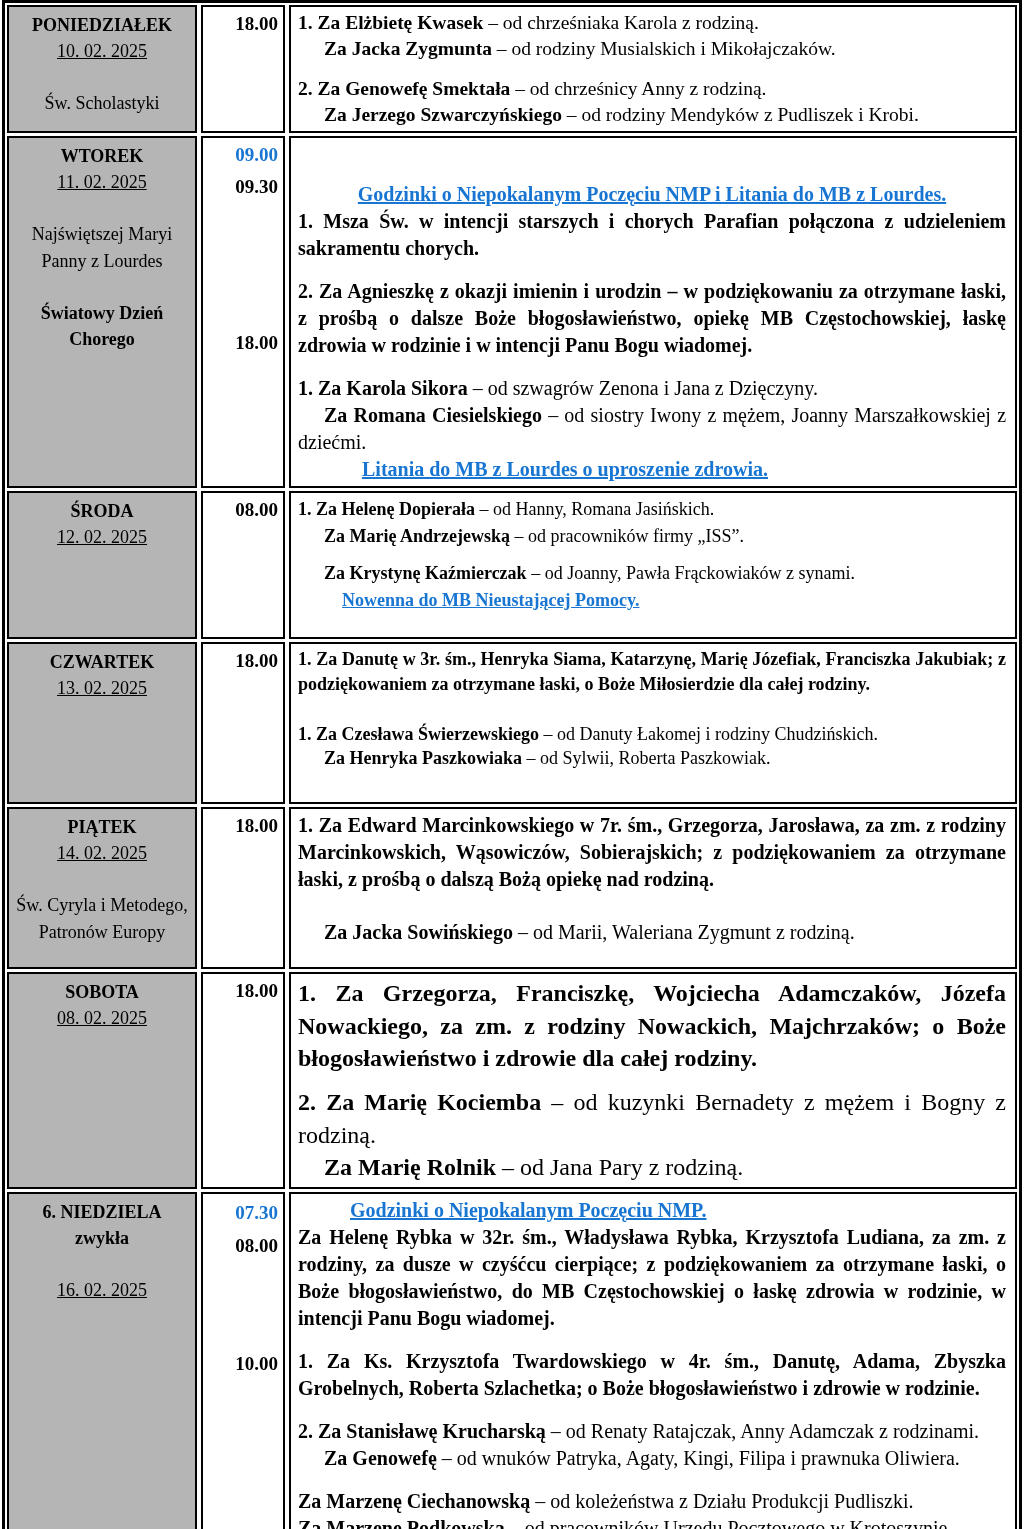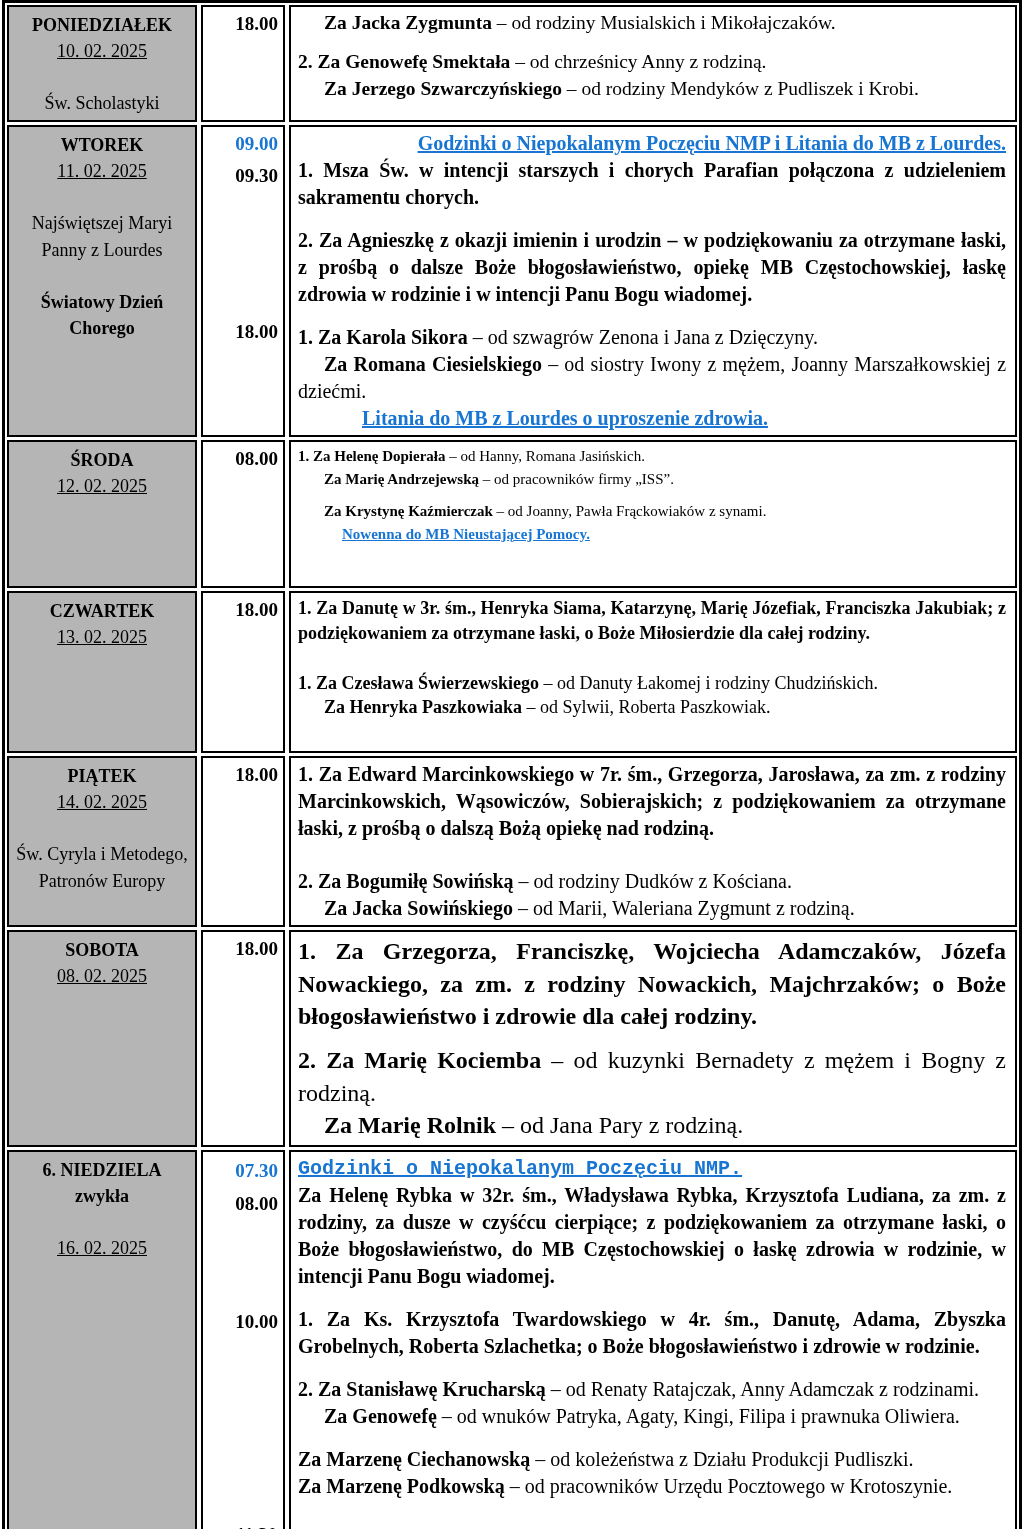--- a/index.html
+++ b/index.html
@@ -43,38 +43,39 @@
     padding:3px 9px 3px 7px;
     line-height:1.35;
   }
   .text.small{line-height:1.5;}
   .para{text-align:justify;}
   .para.indent{text-indent:26px;}
   .linkline{
     color:var(--blue,#1876d2);
     font-weight:bold;text-decoration:underline;
   }
-  .linkline.center{text-align:right;margin-left:0;}
+  .linkline.center{text-align:center;margin-left:0;margin-top:40px;}
   .gap{width:100%;}
   b{font-weight:bold;}
 </style>
 </head>
 <body>
 
 <div class="tbl">
     <div class="trow">
       <div class="cell day">
         <div class="dline b">PONIEDZIAŁEK</div>
         <div class="dline u">10. 02. 2025</div>
         <div class="dline g">Św. Scholastyki</div>
       </div>
       <div class="cell time">
         <div class="tlabel" style="top: 6px;">18.00</div>
       </div>
       <div class="cell text" style="min-height: 117px; font-size: 19.5px;">
+        <div class="para"><b>1. Za Elżbietę Kwasek</b><span> – od chrześniaka Karola z rodziną.</span></div>
         <div class="para indent"><b>Za Jacka Zygmunta</b><span> – od rodziny Musialskich i Mikołajczaków.</span></div>
         <div class="gap" style="height: 13px;"></div>
         <div class="para"><b>2. Za Genowefę Smektała</b><span> – od chrześnicy Anny z rodziną.</span></div>
         <div class="para indent"><b>Za Jerzego Szwarczyńskiego</b><span> – od rodziny Mendyków z Pudliszek i Krobi.</span></div>
       </div>
     </div>
     <div class="trow">
       <div class="cell day">
         <div class="dline b">WTOREK</div>
         <div class="dline u">11. 02. 2025</div>
@@ -98,21 +99,21 @@
       </div>
     </div>
     <div class="trow">
       <div class="cell day">
         <div class="dline b">ŚRODA</div>
         <div class="dline u">12. 02. 2025</div>
       </div>
       <div class="cell time">
         <div class="tlabel" style="top: 6px;">08.00</div>
       </div>
-      <div class="cell text small" style="min-height: 148px; font-size: 15px;">
+      <div class="cell text small" style="min-height: 148px; font-size: 18px;">
         <div class="para"><b>1. Za Helenę Dopierała</b><span> – od Hanny, Romana Jasińskich.</span></div>
         <div class="para indent"><b>Za Marię Andrzejewską</b><span> – od pracowników firmy „ISS”.</span></div>
         <div class="gap" style="height: 10px;"></div>
         <div class="para indent"><b>Za Krystynę Kaźmierczak</b><span> – od Joanny, Pawła Frąckowiaków z synami.</span></div>
         <div class="linkline" style="margin-left: 44px;">Nowenna do MB Nieustającej Pomocy.</div>
       </div>
     </div>
     <div class="trow">
       <div class="cell day">
         <div class="dline b">CZWARTEK</div>
@@ -133,21 +134,20 @@
         <div class="dline b">PIĄTEK</div>
         <div class="dline u">14. 02. 2025</div>
         <div class="dline g">Św. Cyryla i Metodego, Patronów Europy</div>
       </div>
       <div class="cell time">
         <div class="tlabel" style="top: 6px;">18.00</div>
       </div>
       <div class="cell text" style="min-height: 162px; font-size: 20px;">
         <div class="para"><b>1. Za Edward Marcinkowskiego w 7r. śm., Grzegorza, Jarosława, za zm. z rodziny Marcinkowskich, Wąsowiczów, Sobierajskich; z podziękowaniem za otrzymane łaski, z prośbą o dalszą Bożą opiekę nad rodziną.</b></div>
         <div class="gap" style="height: 26px;"></div>
-        <div class="para"><b>2. Za Bogumiłę Sowińską</b><span> – od rodziny Dudków z Kościana.</span></div>
         <div class="para indent"><b>Za Jacka Sowińskiego</b><span> – od Marii, Waleriana Zygmunt z rodziną.</span></div>
       </div>
     </div>
     <div class="trow">
       <div class="cell day">
         <div class="dline b">SOBOTA</div>
         <div class="dline u">08. 02. 2025</div>
       </div>
       <div class="cell time">
         <div class="tlabel" style="top: 6px;">18.00</div>
@@ -165,21 +165,21 @@
         <div class="dline b">zwykła</div>
         <div class="dline u g">16. 02. 2025</div>
       </div>
       <div class="cell time">
         <div class="tlabel blue" style="top: 8px;">07.30</div>
         <div class="tlabel" style="top: 41px;">08.00</div>
         <div class="tlabel" style="top: 159px;">10.00</div>
         <div class="tlabel" style="top: 372px;">11.30</div>
       </div>
       <div class="cell text" style="min-height: 444px; font-size: 20px;">
-        <div class="linkline" style=" font-family: Liberation Mono, monospace;">Godzinki o Niepokalanym Poczęciu NMP.</div>
+        <div class="linkline" style="margin-left: 52px;">Godzinki o Niepokalanym Poczęciu NMP.</div>
         <div class="para"><b>Za Helenę Rybka w 32r. śm., Władysława Rybka, Krzysztofa Ludiana, za zm. z rodziny, za dusze w czyśćcu cierpiące; z podziękowaniem za otrzymane łaski, o Boże błogosławieństwo, do MB Częstochowskiej o łaskę zdrowia w rodzinie, w intencji Panu Bogu wiadomej.</b></div>
         <div class="gap" style="height: 16px;"></div>
         <div class="para"><b>1. Za Ks. Krzysztofa Twardowskiego w 4r. śm., Danutę, Adama, Zbyszka Grobelnych, Roberta Szlachetka; o Boże błogosławieństwo i zdrowie w rodzinie.</b></div>
         <div class="gap" style="height: 16px;"></div>
         <div class="para"><b>2. Za Stanisławę Krucharską</b><span> – od Renaty Ratajczak, Anny Adamczak z rodzinami.</span></div>
         <div class="para indent"><b>Za Genowefę</b><span> – od wnuków Patryka, Agaty, Kingi, Filipa i prawnuka Oliwiera.</span></div>
         <div class="gap" style="height: 16px;"></div>
         <div class="para"><b>Za Marzenę Ciechanowską</b><span> – od koleżeństwa z Działu Produkcji Pudliszki.</span></div>
         <div class="para"><b>Za Marzenę Podkowską</b><span> – od pracowników Urzędu Pocztowego w Krotoszynie.</span></div>
       </div>

